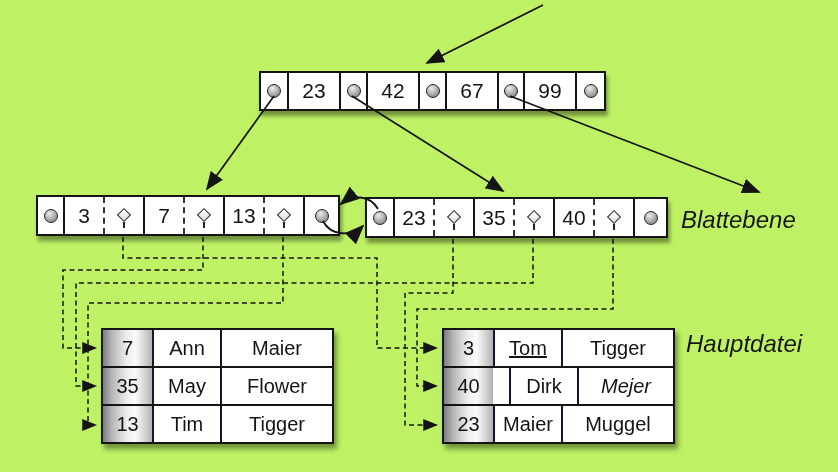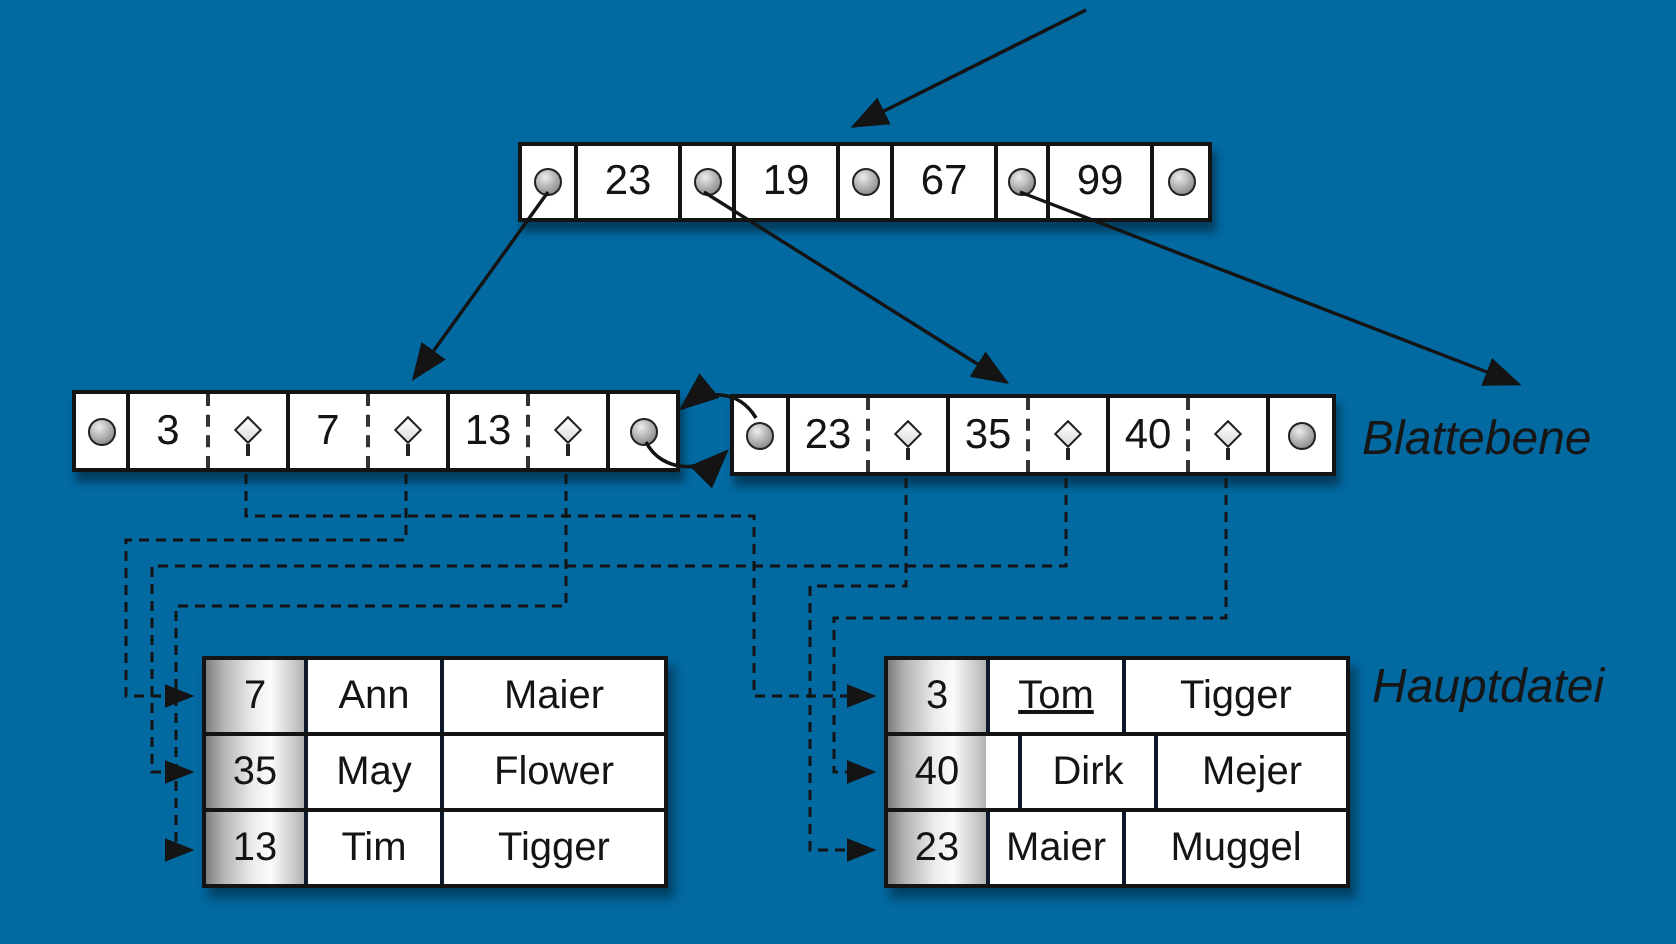--- a/index.html
+++ b/index.html
@@ -1,19 +1,19 @@
 <!DOCTYPE html>
 <html><head>
 <meta charset="utf-8">
 <style>
   html,body{margin:0;padding:0;}
   body{font-family:"Liberation Sans",sans-serif;background:#e9e9ea;}
   .canvas{
     position:relative;width:838px;height:472px;overflow:hidden;
-    background:#0369a1;color:#141414;
+    background:#bef264;color:#141414;
   }
   
   .node{
     position:absolute;display:flex;box-sizing:border-box;
     background:#fff;border:2px solid #141414;
     box-shadow:2px 5px 4px rgba(0,0,0,0.40);
     z-index:2;
   }
   .cell{
     display:flex;align-items:center;justify-content:center;
@@ -72,21 +72,21 @@
 <div class="canvas">
 
   <div class="node" style="left:259px;top:71px;width:347px;height:40px;">
     <div class="cell" style="flex:0 0 26px;">
         <span class="circle"></span>
       </div>
     <div class="cell" style="flex:0 0 52px;">23</div>
     <div class="cell" style="flex:0 0 27px;">
         <span class="circle"></span>
       </div>
-    <div class="cell" style="flex:0 0 52px;">19</div>
+    <div class="cell" style="flex:0 0 52px;">42</div>
     <div class="cell" style="flex:0 0 27px;">
         <span class="circle"></span>
       </div>
     <div class="cell" style="flex:0 0 52px;">67</div>
     <div class="cell" style="flex:0 0 26px;">
         <span class="circle"></span>
       </div>
     <div class="cell" style="flex:0 0 52px;">99</div>
     <div class="cell grow">
         <span class="circle"></span>
@@ -167,21 +167,21 @@
 
   <div class="dtable" style="left:442px;top:328px;width:233px;">
     <div class="trow">
       <div class="tcell keycol" style="flex:0 0 49px;">3</div>
       <div class="tcell" style="flex:0 0 68px;text-decoration:underline;">Tom</div>
       <div class="tcell" style="flex:1 1 auto;">Tigger</div>
     </div>
     <div class="trow">
       <div class="tcell keycol" style="flex:0 0 49px;">40</div>
       <div class="tcell" style="flex:0 0 68px;margin-left:16px;">Dirk</div>
-      <div class="tcell" style="flex:1 1 auto;">Mejer</div>
+      <div class="tcell" style="flex:1 1 auto;font-style:italic;">Mejer</div>
     </div>
     <div class="trow">
       <div class="tcell keycol" style="flex:0 0 49px;">23</div>
       <div class="tcell" style="flex:0 0 68px;">Maier</div>
       <div class="tcell" style="flex:1 1 auto;">Muggel</div>
     </div>
   </div>
 
   <div class="side-label" style="left:681px;top:206px;text-align:right;">Blattebene</div>
   <div class="side-label" style="left:686px;top:330px;">Hauptdatei</div>

